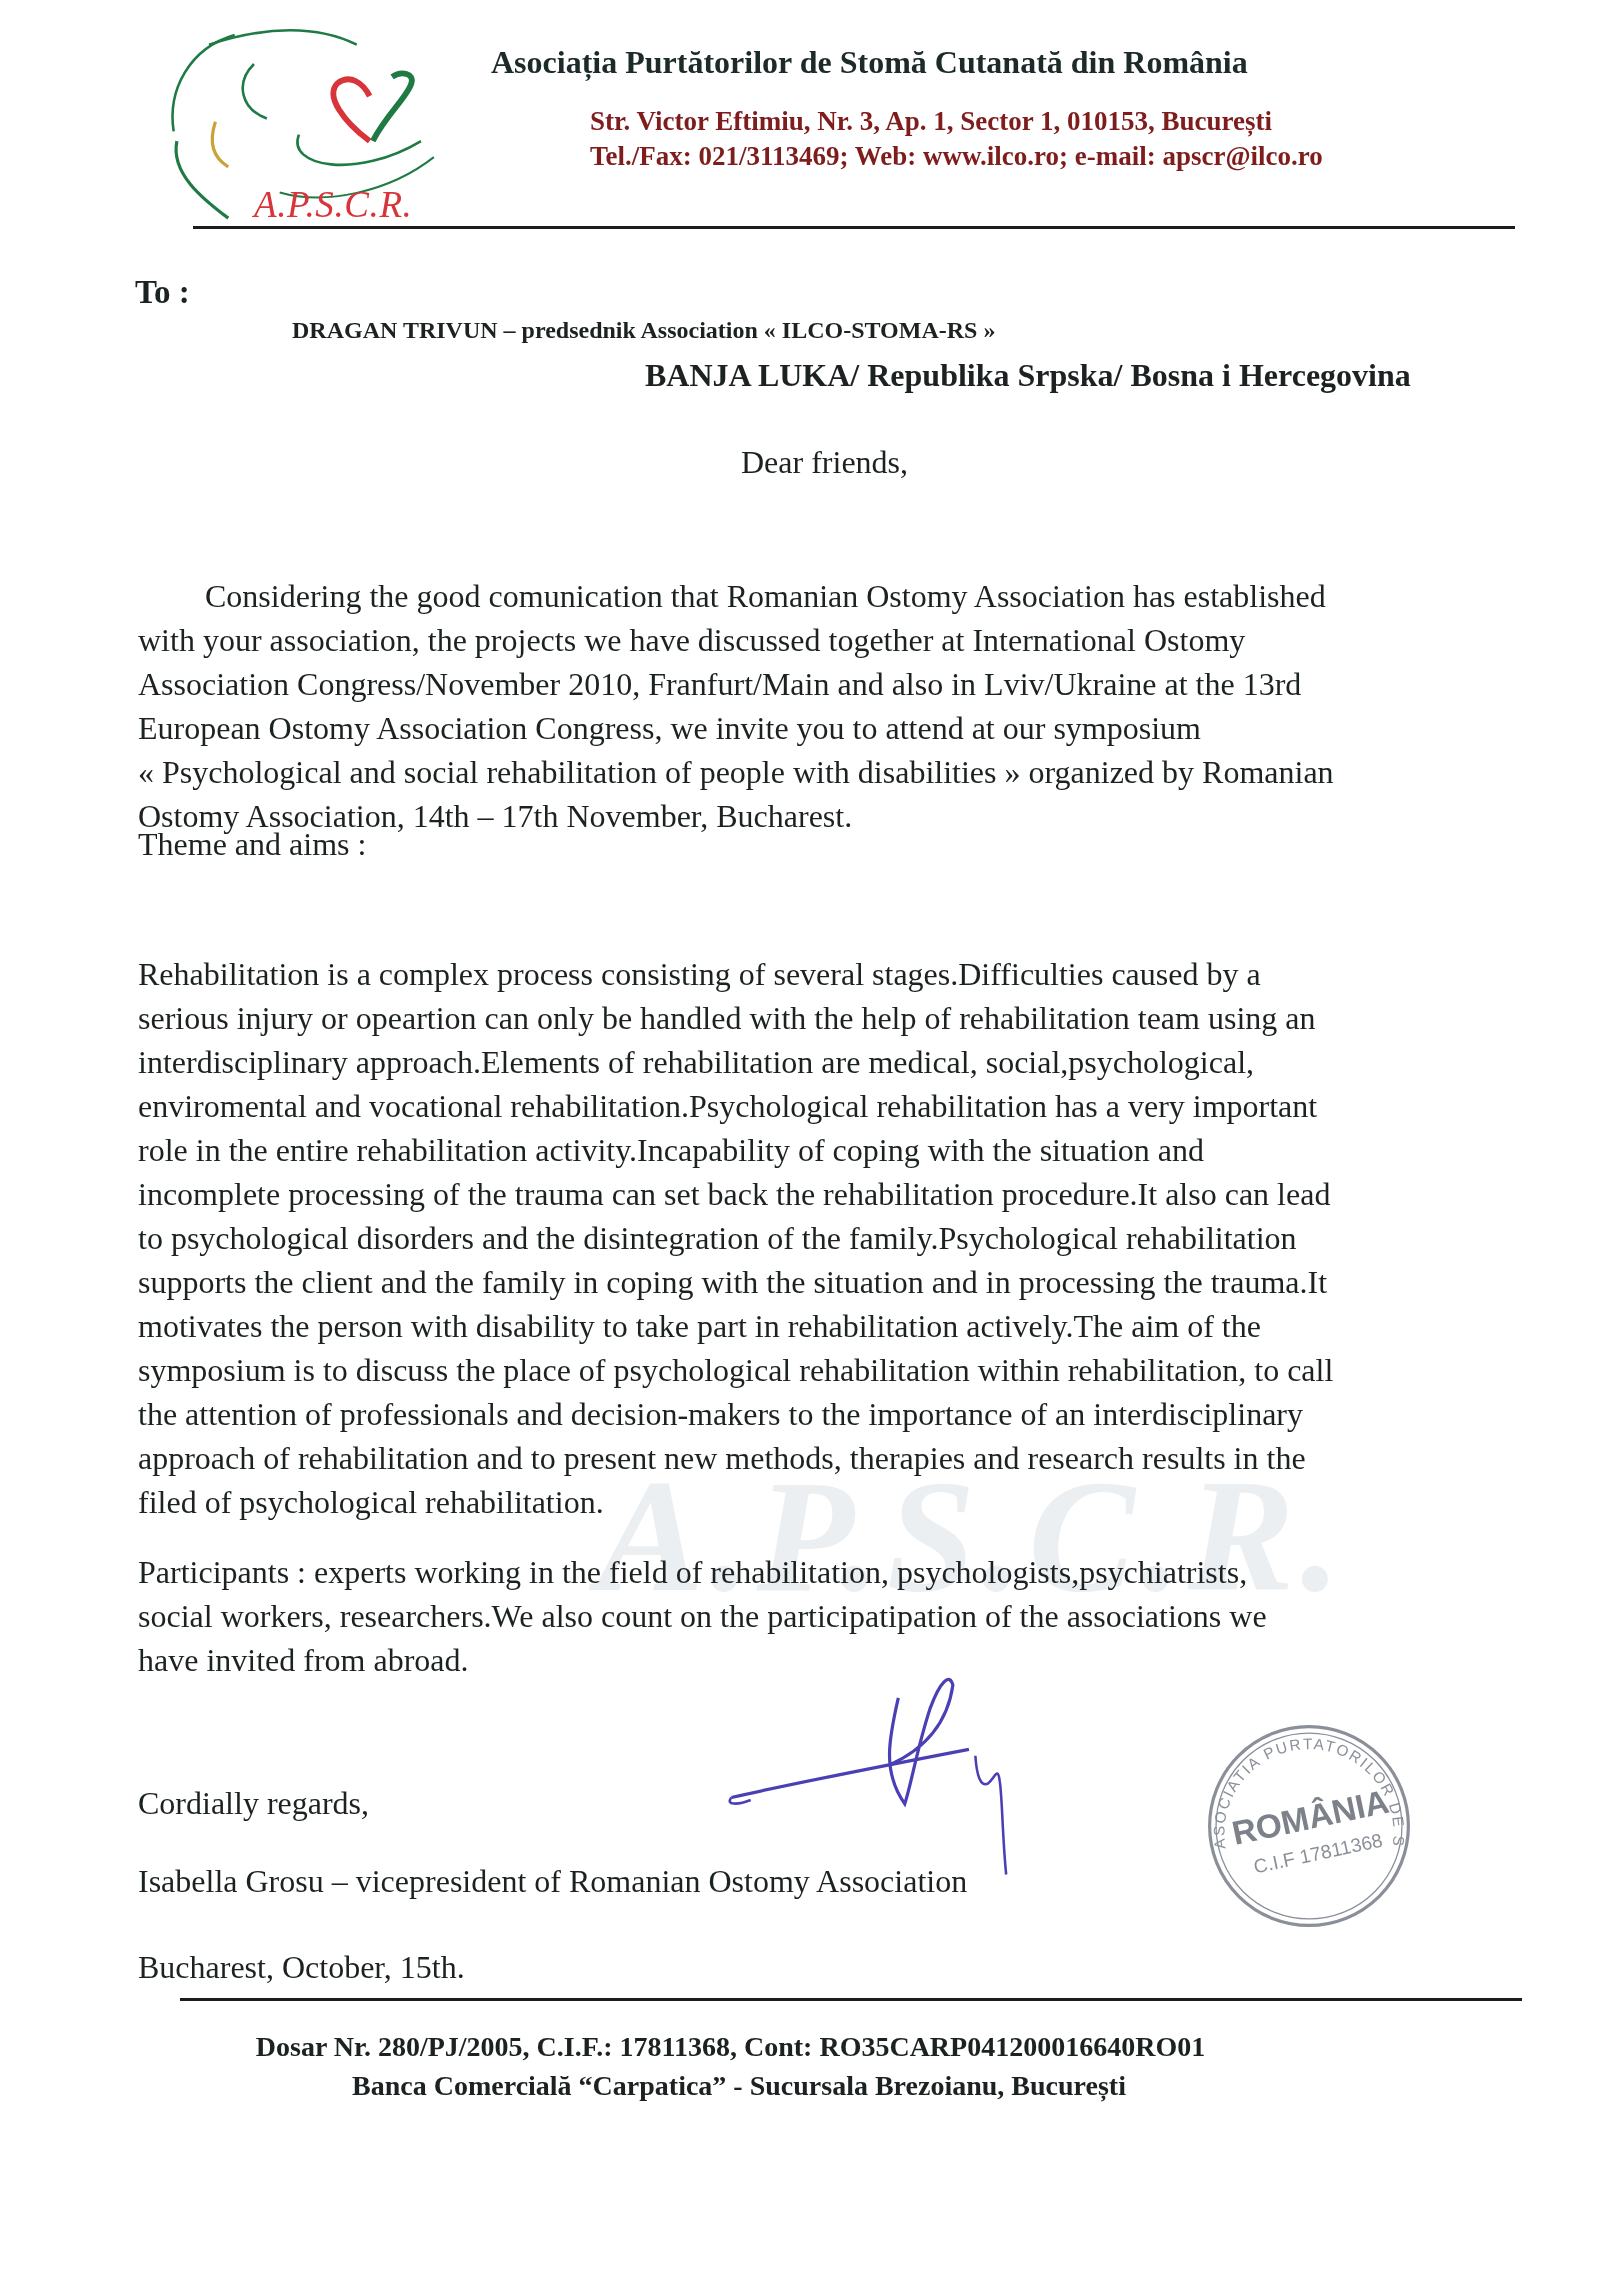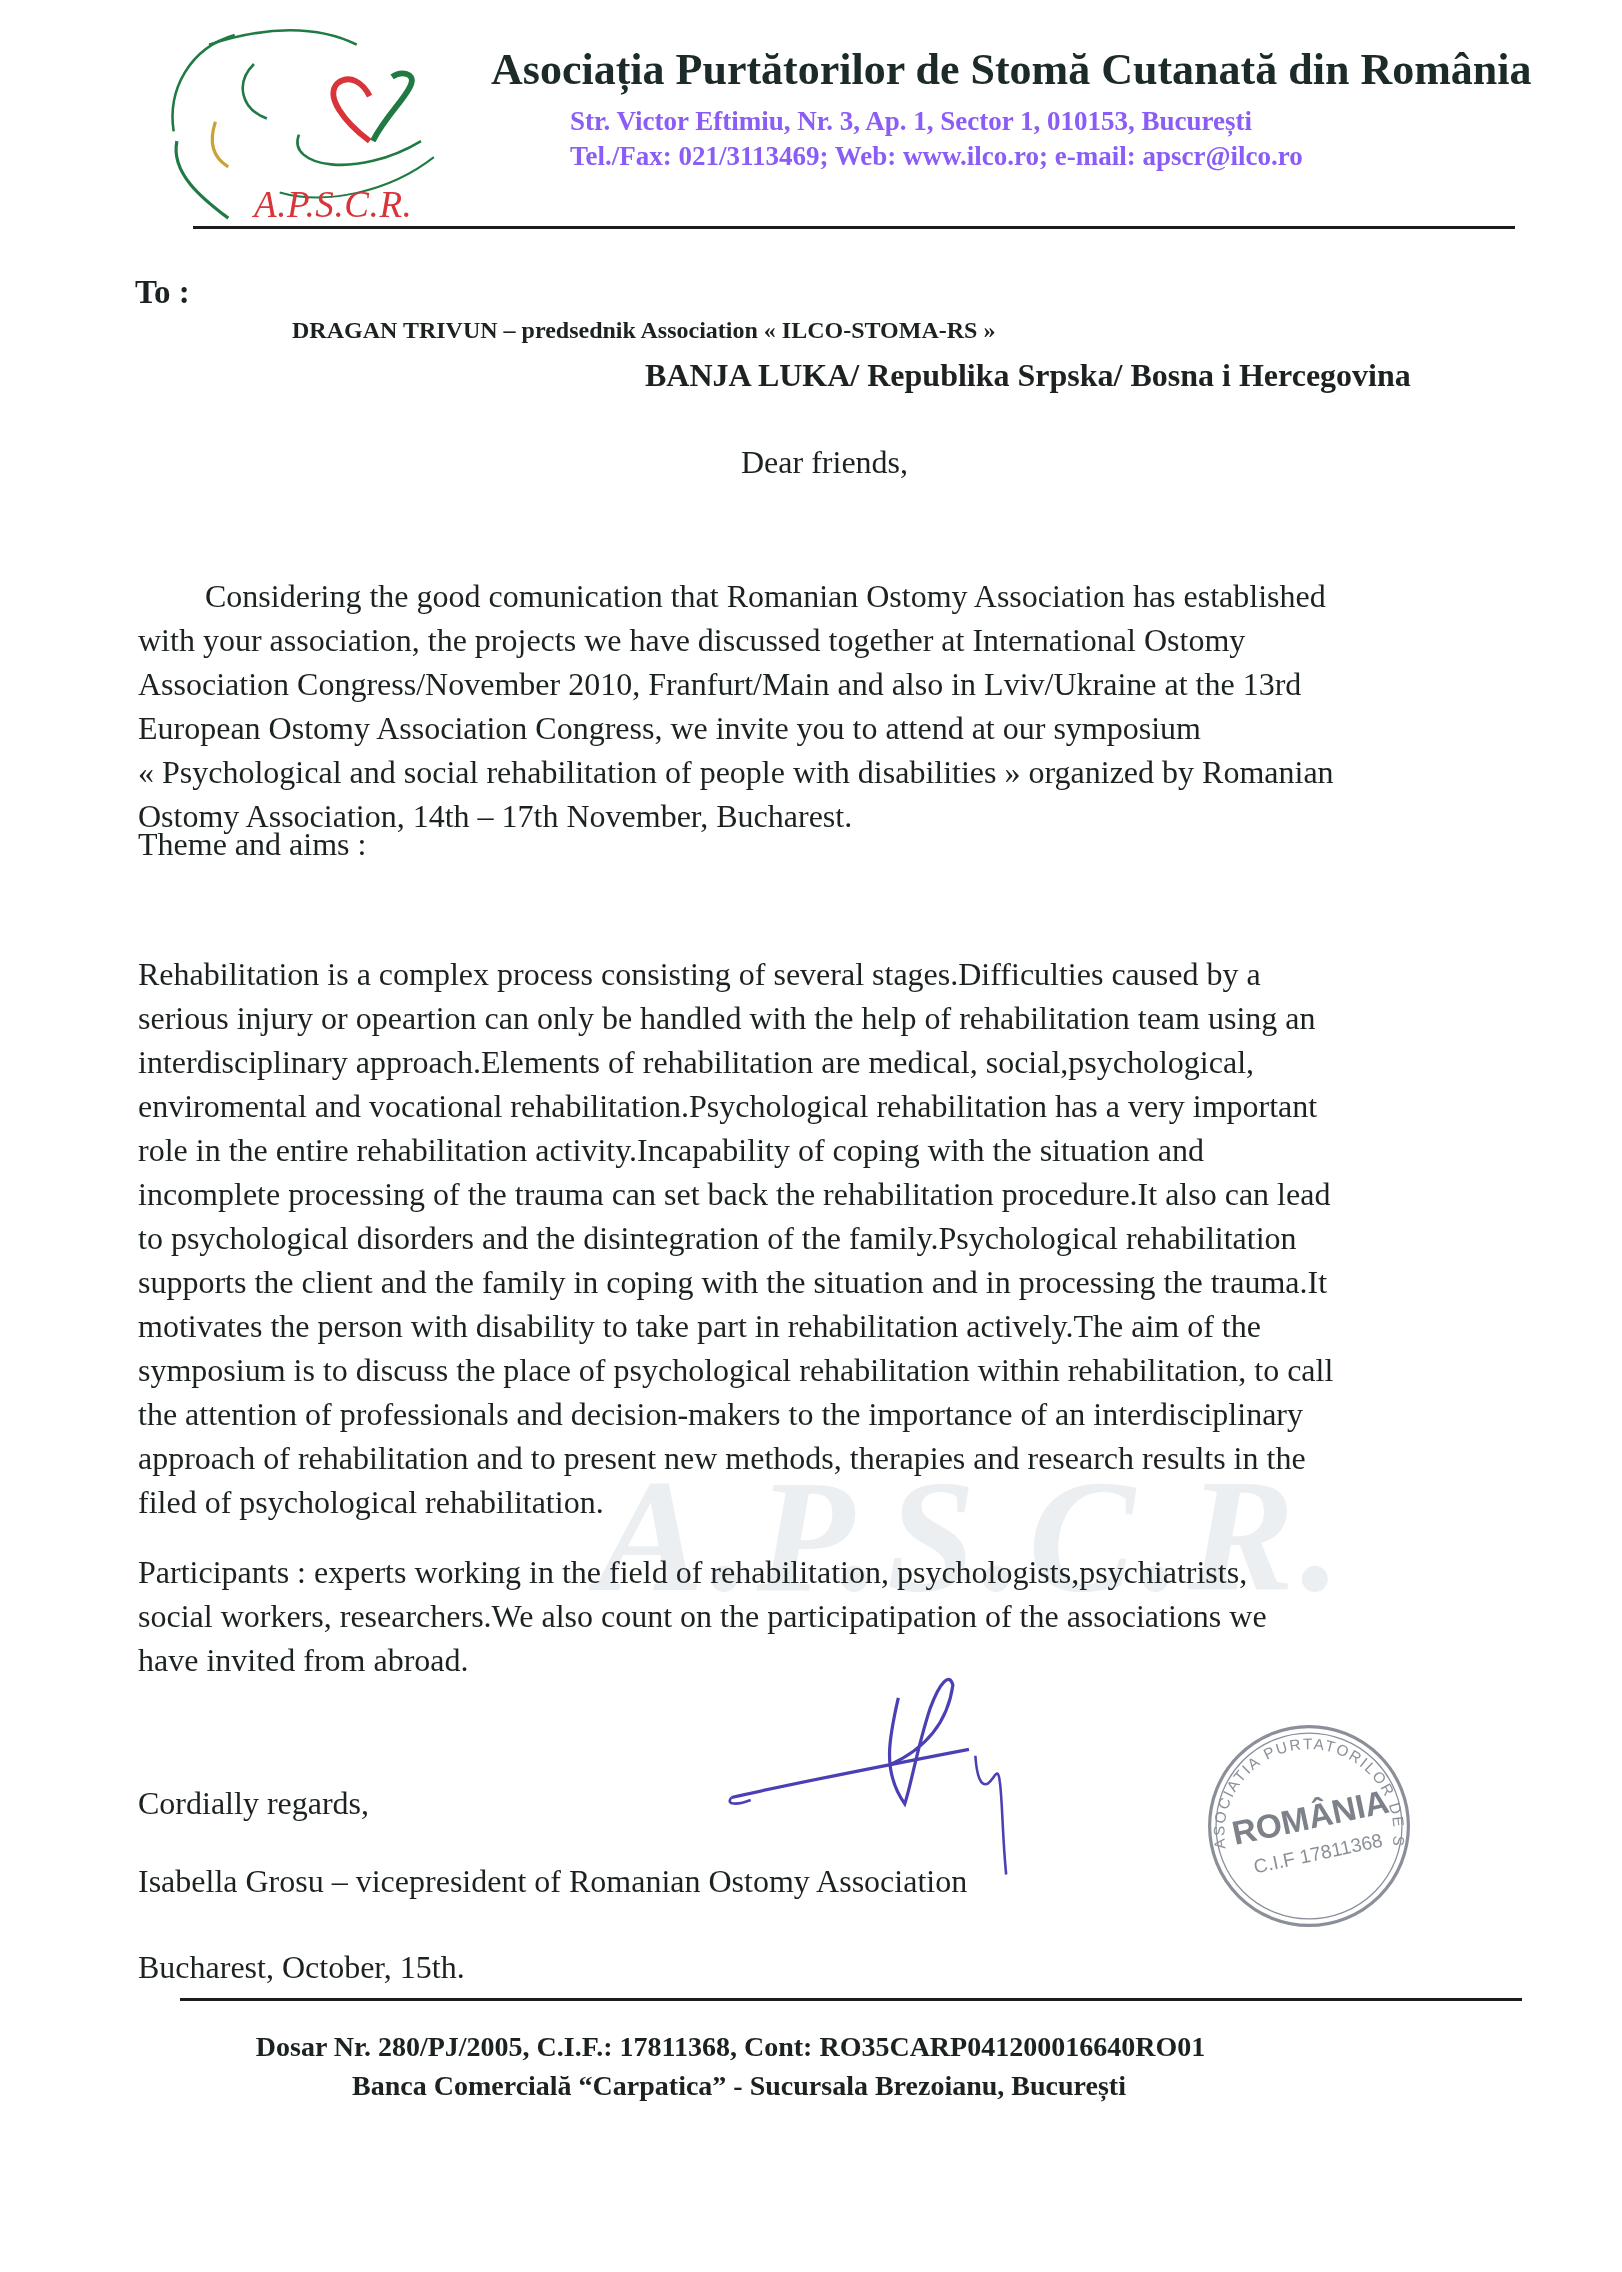--- a/index.html
+++ b/index.html
@@ -8,26 +8,26 @@
     font-family: "Liberation Serif", "DejaVu Serif", serif; color: #1a1f1f;
   }
   .abs { position: absolute; }
   
   .logo { left: 164px; top: 19px; width: 302px; height: 212px; }
   .logo-text {
     left: 254px; top: 183px; font-size: 37px; font-style: italic; color: #d8343a;
     letter-spacing: 0.6px;
   }
   .org-name {
-    left: 491px; top: 44px; font-size: 44px; font-weight: bold; color: #1d2a2a;
+    left: 491px; top: 44px; font-size: 32px; font-weight: bold; color: #1d2a2a;
     white-space: nowrap;
     text-align: right;
   }
   .org-line {
-    left: 570px; font-size: 27px; font-weight: bold; color: #8b5cf6; white-space: nowrap;
+    left: 590px; font-size: 27px; font-weight: bold; color: #7f1d1d; white-space: nowrap;
   }
   .org-address { top: 106px; }
   .org-contact { top: 141px; }
   .rule-top { left: 193px; top: 226px; width: 1322px; height: 2.6px; background: #1c1c1c; }
   
   .txt { font-size: 32px; line-height: 44px; white-space: nowrap; color: #1c2222; }
   .to-label { left: 135px; top: 270px; font-size: 33px; font-weight: bold; }
   .recipient-1 { left: 292px; top: 308px; font-size: 24px; font-weight: bold; }
   .recipient-2 { left: 645px; top: 353px; font-size: 32px; font-weight: bold; }
   .salutation { left: 741px; top: 440px; }

